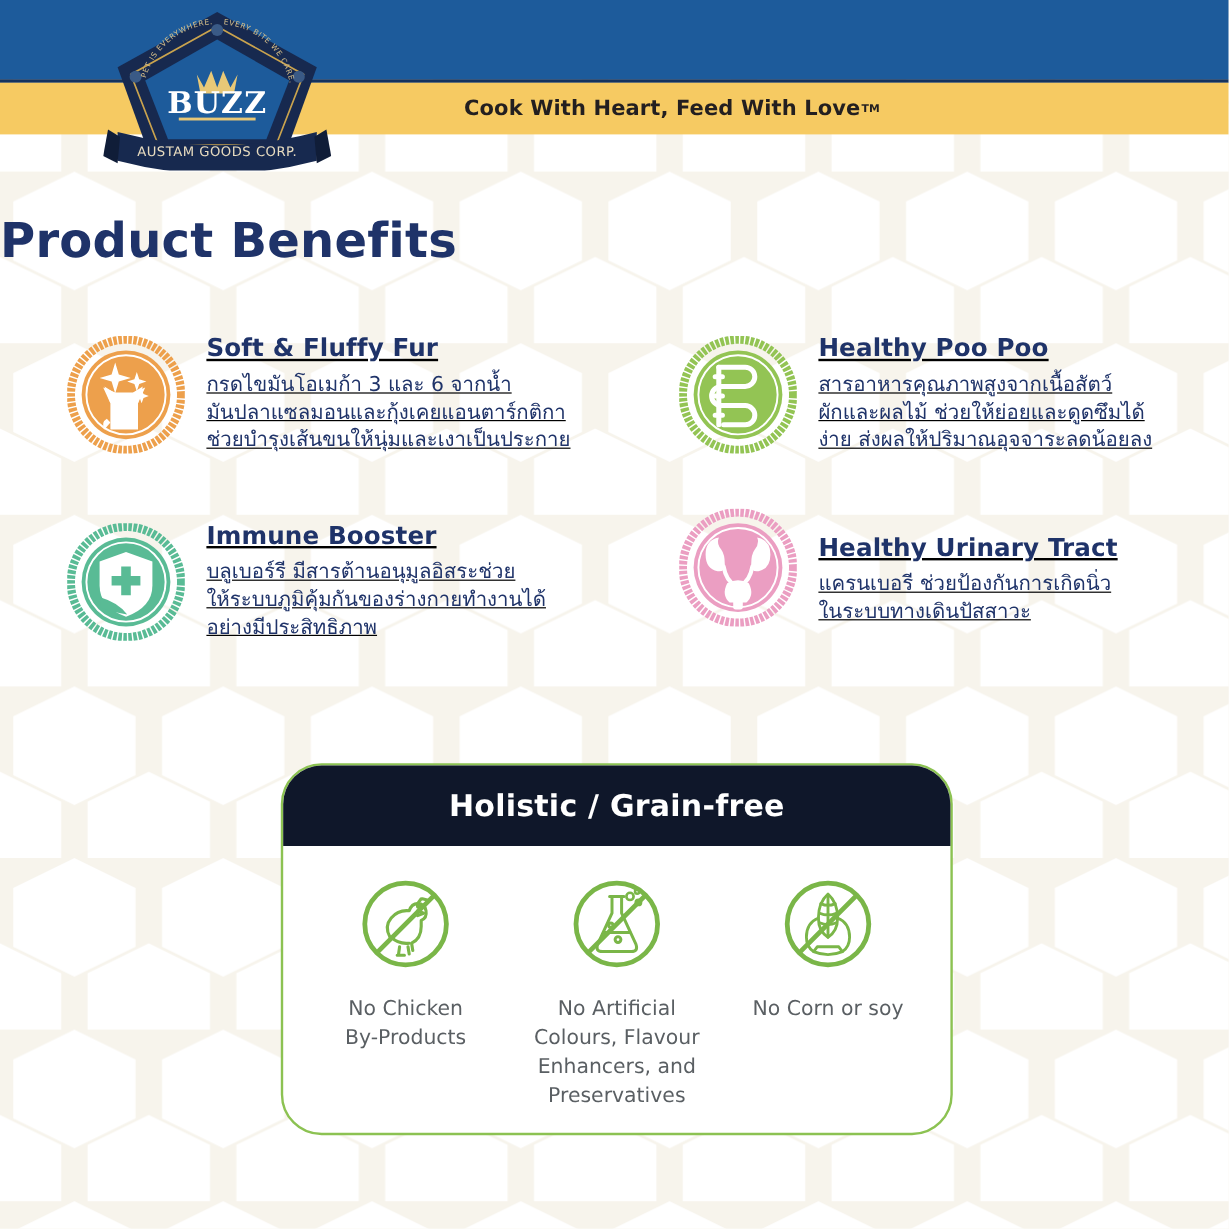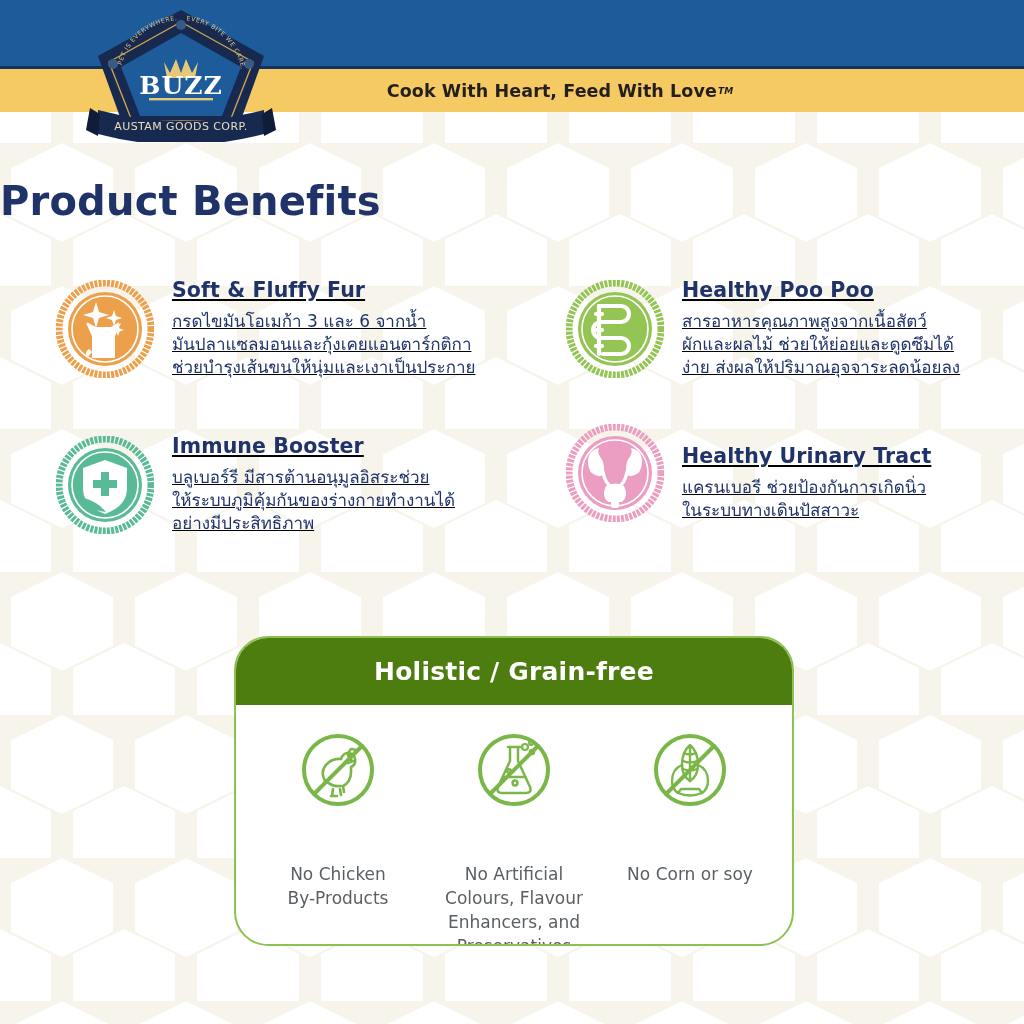--- a/index.html
+++ b/index.html
@@ -14,21 +14,21 @@
 
   
   .band-blue{position:absolute;left:0;top:0;width:1024px;height:66px;background:#1d5b9b;}
   .band-blue-edge{position:absolute;left:0;top:66px;width:1024px;height:3px;background:#15335e;}
   .band-gold{position:absolute;left:0;top:69px;width:1024px;height:43px;background:#f6ca62;}
   .tagline{
     position:absolute;left:0;top:69px;width:1024px;height:43px;
     display:flex;align-items:center;justify-content:center;
     font-size:17.5px;font-weight:bold;color:#231f20;letter-spacing:.1px;padding-left:48px;
   }
-  .tagline sup{font-size:9px;font-weight:bold;vertical-align:super;margin-left:1px;font-style:italic;}
+  .tagline sup{font-size:9px;font-weight:bold;vertical-align:super;margin-left:1px;}
 
   
   .logo{position:absolute;left:86px;top:6px;width:190px;height:136px;}
 
   
   .title{
     position:absolute;left:0;top:178px;width:1024px;text-align:left;
     font-size:40px;font-weight:bold;color:#1f3369;letter-spacing:.2px;
   }
 
@@ -48,26 +48,26 @@
     font-weight:400;
   }
 
   
   .card{
     position:absolute;left:234px;top:636px;width:560px;height:310px;
     border:2px solid #8cc252;border-radius:34px;background:#ffffff;overflow:hidden;
     box-sizing:border-box;
   }
   .card-head{
-    height:68px;background:#4d7c0f;display:flex;align-items:center;justify-content:center;
+    height:68px;background:#0f172a;display:flex;align-items:center;justify-content:center;
     color:#ffffff;font-size:25px;font-weight:bold;letter-spacing:.2px;
     border-radius:30px 30px 0 0;margin:-1px -1px 0 -1px;
   }
   .card-body{display:flex;padding:22px 14px 0 14px;gap:0;}
-  .feat{flex:1;display:flex;flex-direction:column;align-items:center;gap:33px;}
+  .feat{flex:1;display:flex;flex-direction:column;align-items:center;}
   .feat-icon{width:86px;height:86px;margin-bottom:16px;}
   .feat-label{
     font-size:17px;color:#5a5f63;text-align:center;line-height:1.42;
     white-space:pre-line;font-family:"DejaVu Sans","Liberation Sans",sans-serif;
   }
 </style>
 </head>
 <body>
 
 <div id="page">

